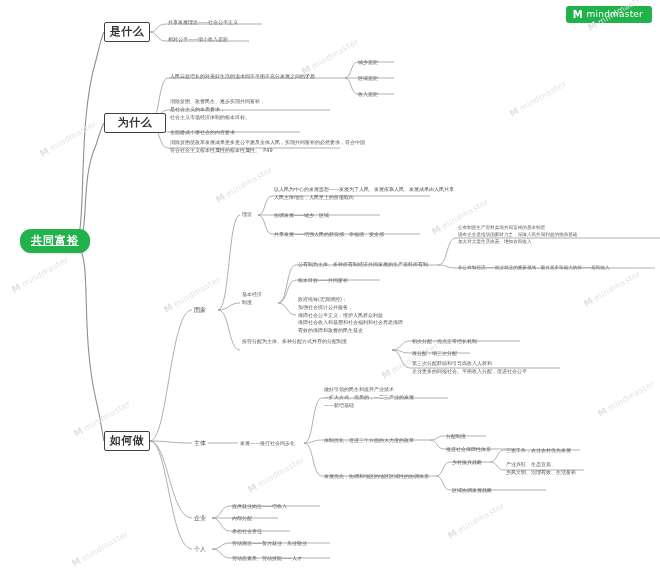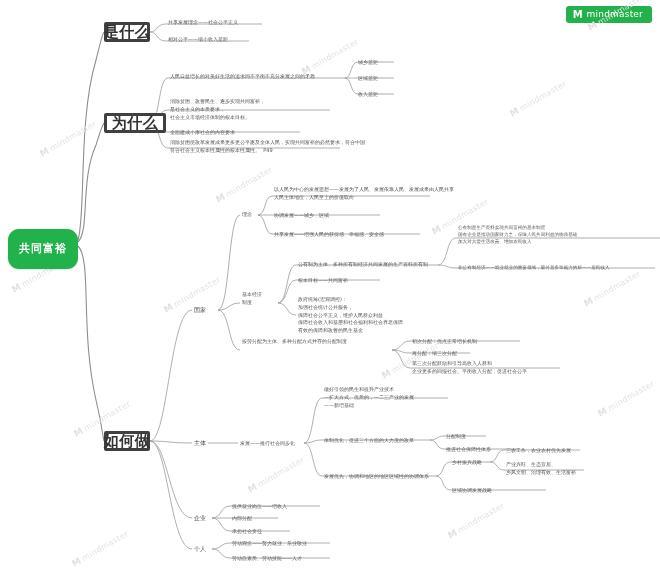--- a/index.html
+++ b/index.html
@@ -86,23 +86,23 @@
     font-weight: bold;
     letter-spacing: 1px;
     display: flex;
     align-items: center;
     justify-content: center;
     box-shadow: 0 1px 2px rgba(0,0,0,.12);
   }
 
   .node.level1 {
     background: #ffffff;
-    border: 3px solid #404040;
+    border: 1px solid #404040;
     border-radius: 2px;
-    font-size: 15px;
+    font-size: 11px;
     font-weight: bold;
     color: #333333;
     display: flex;
     align-items: center;
     justify-content: center;
     letter-spacing: .5px;
   }
 
   .node.level2 {
     font-size: 6px;
@@ -255,21 +255,21 @@
   <div class="wm" style="left:10px; top:286px;"><span class="wmk">M</span><span>mindmaster</span></div>
   <div class="wm" style="left:162px; top:306px;"><span class="wmk">M</span><span>mindmaster</span></div>
   <div class="wm" style="left:582px; top:300px;"><span class="wmk">M</span><span>mindmaster</span></div>
   <div class="wm" style="left:380px; top:372px;"><span class="wmk">M</span><span>mindmaster</span></div>
   <div class="wm" style="left:72px; top:430px;"><span class="wmk">M</span><span>mindmaster</span></div>
   <div class="wm" style="left:596px; top:410px;"><span class="wmk">M</span><span>mindmaster</span></div>
   <div class="wm" style="left:246px; top:486px;"><span class="wmk">M</span><span>mindmaster</span></div>
   <div class="wm" style="left:446px; top:532px;"><span class="wmk">M</span><span>mindmaster</span></div>
   <div class="wm" style="left:70px; top:560px;"><span class="wmk">M</span><span>mindmaster</span></div>
 
-  <div class="node root" style="left:8px; top:229px; width:70px; height:40px;">共同富裕</div>
+  <div class="node root" style="left:20px; top:229px; width:70px; height:24px;text-decoration:underline;">共同富裕</div>
 
   <div class="node level1" style="left:104px; top:22px; width:46px; height:20px;">是什么</div>
 
   <div class="node level1" style="left:104px; top:113px; width:62px; height:20px;">为什么</div>
 
   <div class="node level1" style="left:104px; top:431px; width:46px; height:20px;">如何做</div>
 
   <div class="node leaf" style="left:168px; top:17px; height:10px;">共享发展理念——社会公平正义</div>
 
   <div class="node leaf" style="left:168px; top:34px; height:10px;">相对公平——缩小收入差距</div>

